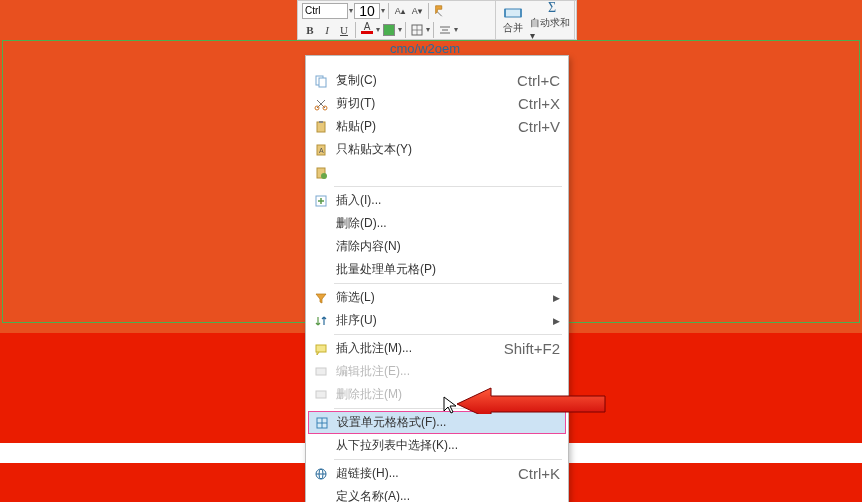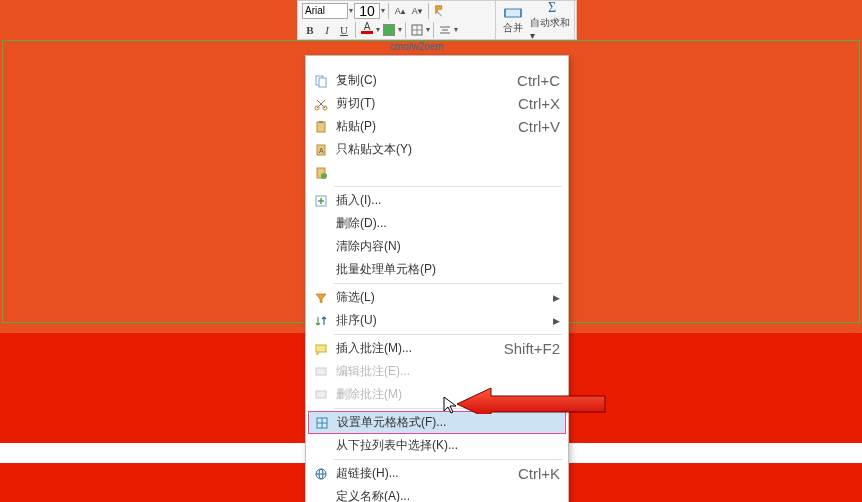--- a/index.html
+++ b/index.html
@@ -81,21 +81,21 @@
   }
   .merge-btn, .sum-btn {
     display: flex; flex-direction: column; align-items: center; justify-content: center;
     font-size: 10px; color: #444; height: 100%;
   }
   .merge-btn { width: 34px; }
   .sum-btn { width: 44px; }
   .tiny-text-1 {
     position: absolute;
     left: 390px; top: 41px;
-    font-size: 10px; color: #2a6b9b;
+    font-size: 13px; color: #2a6b9b;
     z-index: 9;
   }
   .tiny-text-2 {
     position: absolute;
     left: 410px; top: 495px;
     font-size: 10px; color: #3a6a42;
     z-index: 9;
   }
   
   .context-menu {
@@ -146,21 +146,21 @@
 <body>
 
 <div class="bg-top"></div>
 <div class="bg-mid"></div>
 <div class="bg-white-strip"></div>
 <div class="bg-bot"></div>
 
 <div class="toolbar">
   <div class="toolbar-row">
     <div class="font-box">
-        <span>Arial</span>
+        <span>Ctrl</span>
       </div>
     <span style="font-size:8px;color:#555">▾</span>
     <div class="size-box">
         <span>10</span>
       </div>
     <span style="font-size:8px;color:#555">▾</span>
     <div class="dv"></div>
     <div class="tb-btn" style="font-size:9px">A▴</div>
     <div class="tb-btn" style="font-size:9px">A▾</div>
     <div class="dv"></div>

